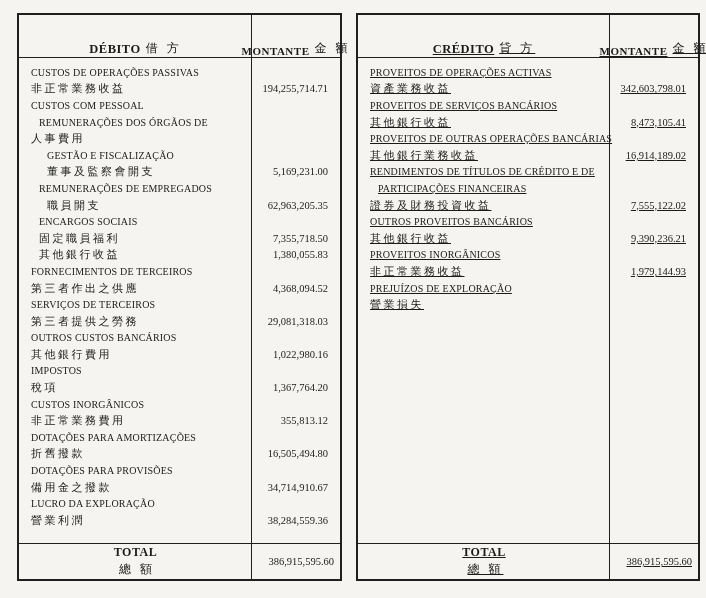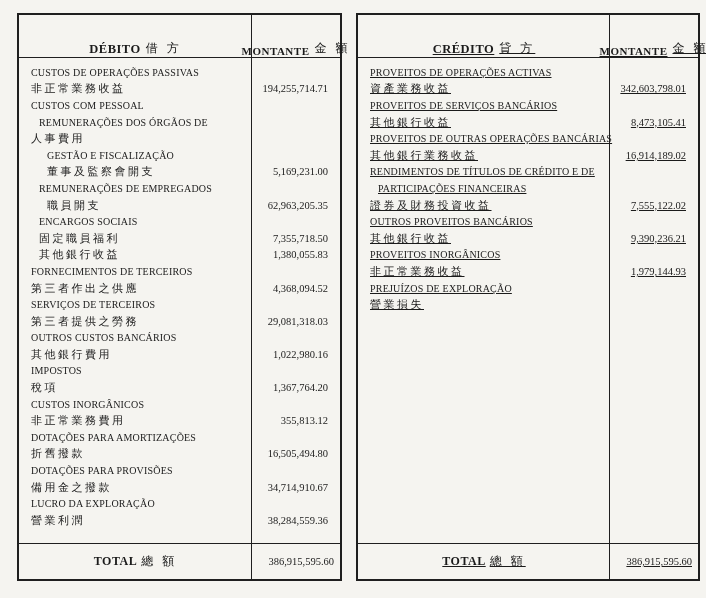--- a/index.html
+++ b/index.html
@@ -50,21 +50,21 @@
   .row .amt {
     width:88px; flex:0 0 88px; text-align:right;
     padding-right:12px; font-size:10.5px; white-space:nowrap;
   }
 
   .tfoot {
     flex:0 0 36px; height:36px; display:flex;
     border-top:1.5px solid #1f1f1f; position:relative; z-index:2;
   }
   .flabel {
-    flex:1; display:flex; flex-direction:row;
+    flex:1; display:flex; flex-direction:column;
     align-items:center; justify-content:center; gap:1px;
   }
   .flabel .pt-title { font-size:12px; }
   .famount {
     width:88px; flex:0 0 88px; display:flex;
     align-items:center; justify-content:flex-end;
     padding-right:6px; font-size:10.5px; white-space:nowrap;
   }
 </style>
 </head>

